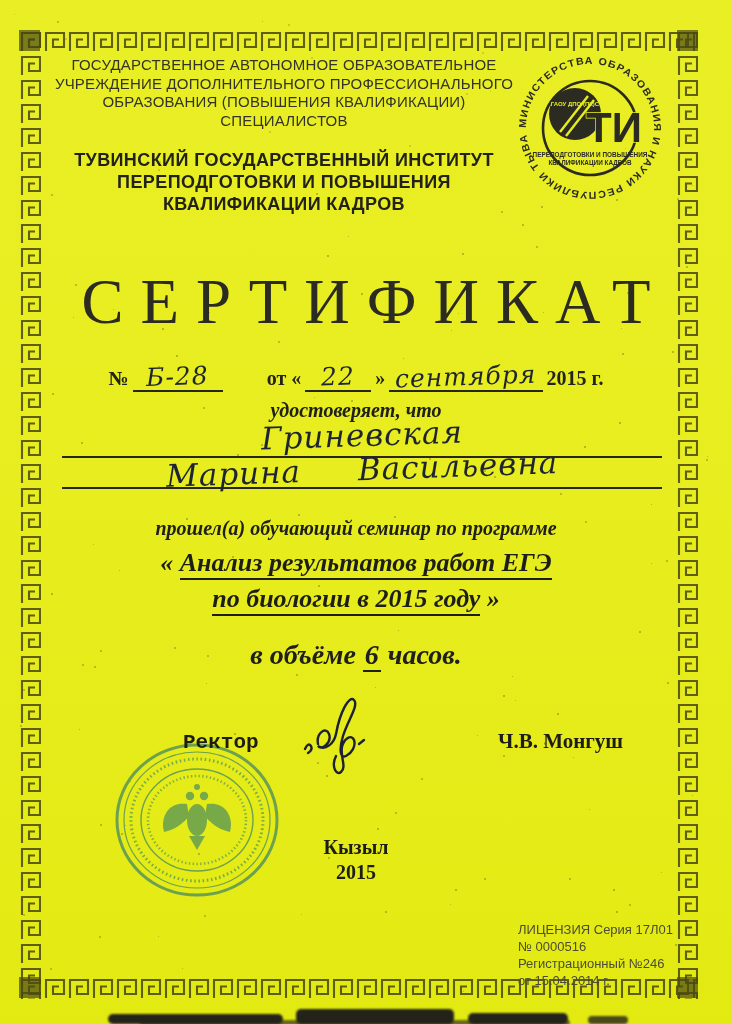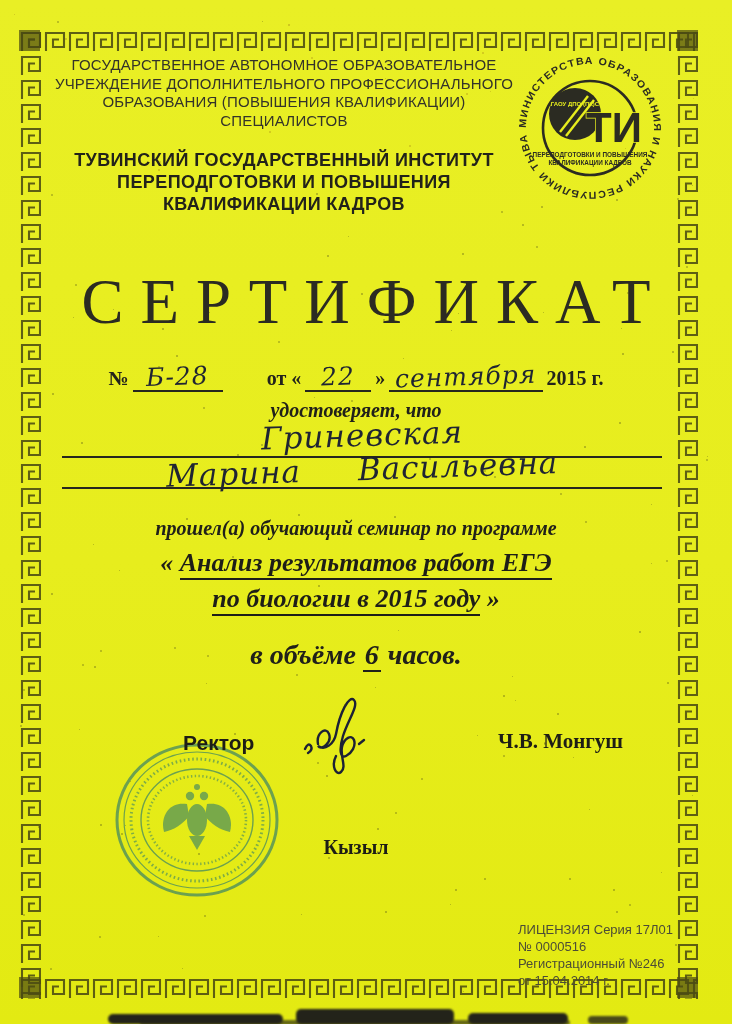--- a/index.html
+++ b/index.html
@@ -84,21 +84,21 @@
   .program-2{top:581px;}
   .volume{
     left:36px;top:639px;width:640px;text-align:center;
     font-family:"Liberation Serif",serif;font-style:italic;font-weight:bold;
     font-size:28px;color:#20201a;
   }
   .volume .u{border-bottom:2px solid #20201a;padding:0 2px;}
 
   .rector{
     left:183px;top:731px;
-    font-family:Liberation Sans, sans-serif;font-weight:bold;font-size:21px;color:#1d1d16;
+    font-family:Liberation Mono, monospace;font-weight:bold;font-size:21px;color:#1d1d16;
   }
   .sig-name{
     left:463px;top:729px;
     font-family:"Liberation Serif",serif;font-weight:bold;font-size:21px;color:#1d1d16;margin-left:35px;
   }
 
   .city{
     left:36px;top:836px;width:640px;text-align:center;
     font-family:"Liberation Serif",serif;font-weight:bold;font-size:20px;color:#1d1d16;
   }
@@ -234,20 +234,21 @@
     <g fill="none" stroke="#1c2136" stroke-width="2.4" stroke-linecap="round">
       <path d="M9,57 q3,-7 6,-3 q2,4 -3,7"></path>
       <path d="M22,52 C20,41 30,34 33,42 C36,50 26,59 22,54 C29,59 38,52 40,42 C44,20 53,3 58,8 C63,13 52,28 47,44 C43,57 44,67 50,64 C56,61 60,54 58,48 C56,42 48,46 46,55 C44,65 51,75 45,80 C40,84 35,74 40,64"></path>
       <path d="M63,52 l5,-4"></path>
     </g>
   </svg>
 
   <div class="abs sig-name">Ч.В. Монгуш</div>
 
   <div class="abs city">Кызыл</div>
+  <div class="abs city year">2015</div>
 
   <div class="abs license">
     <div>ЛИЦЕНЗИЯ Серия  17Л01</div>
     <div>№ 0000516</div>
     <div>Регистрационный  №246</div>
     <div>от 15.04.2014 г.</div>
   </div>
 
   <div>
     <div class="scan-blob" style="left:108px;top:1014px;width:175px;height:10px;"></div>

